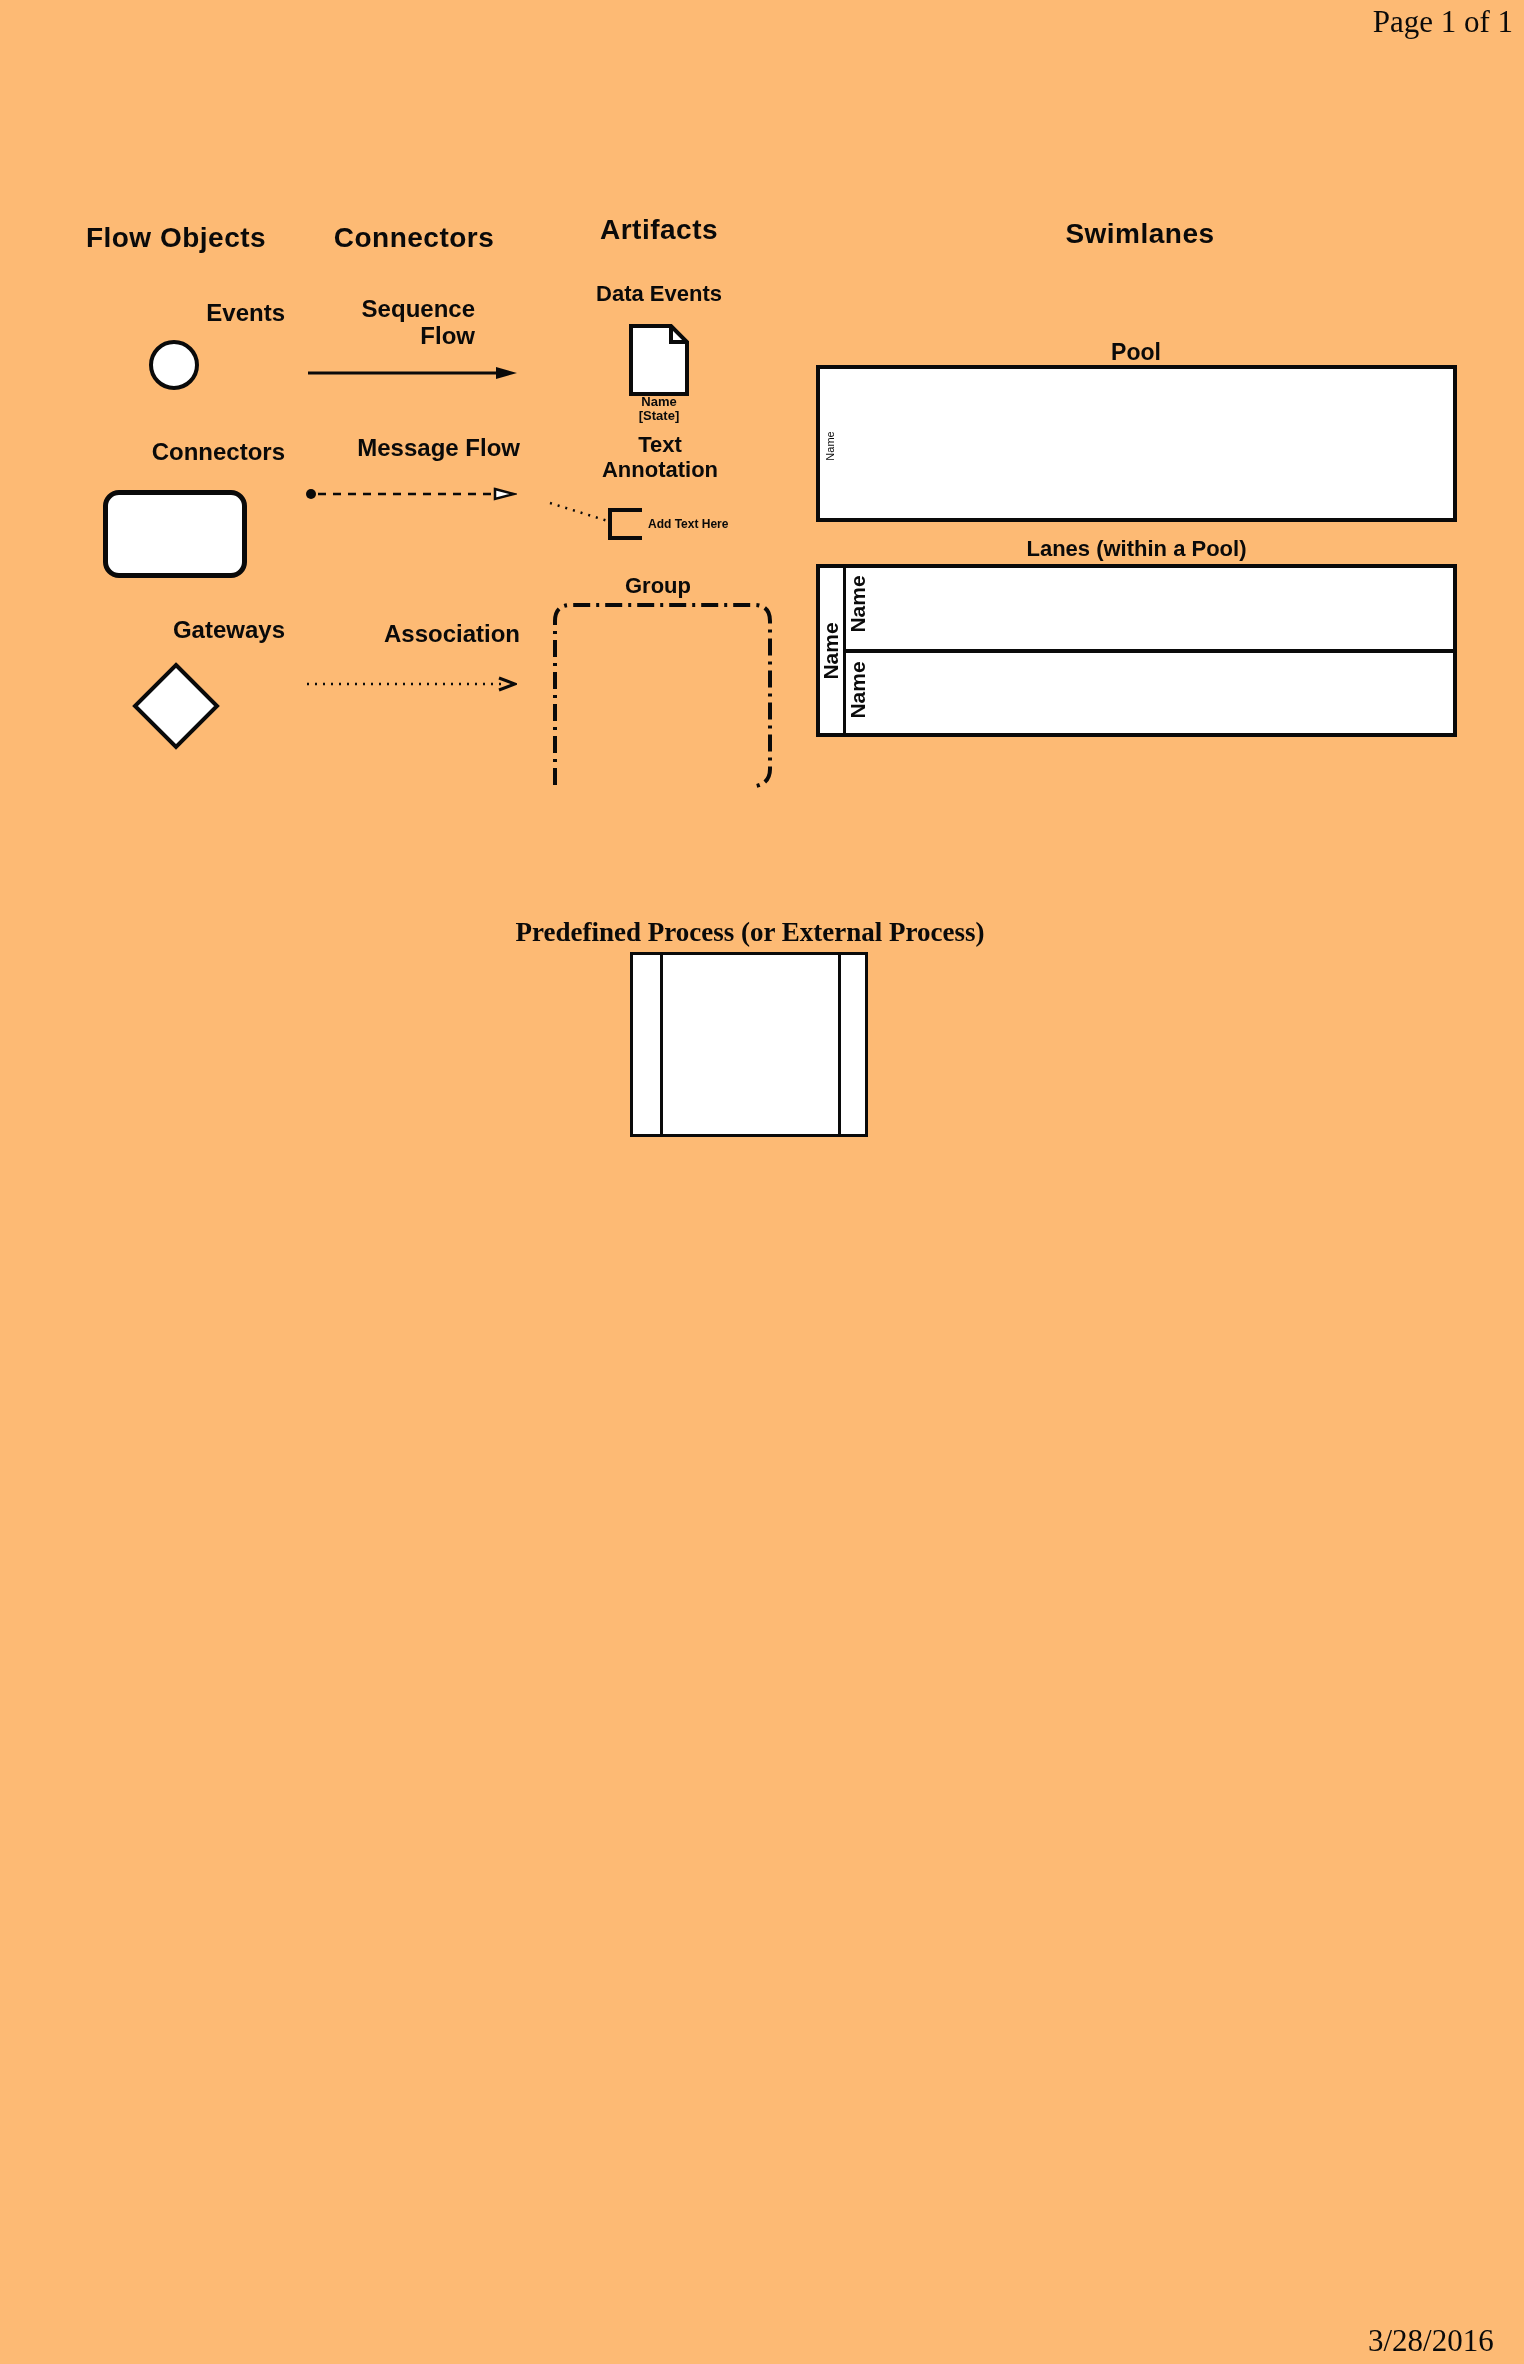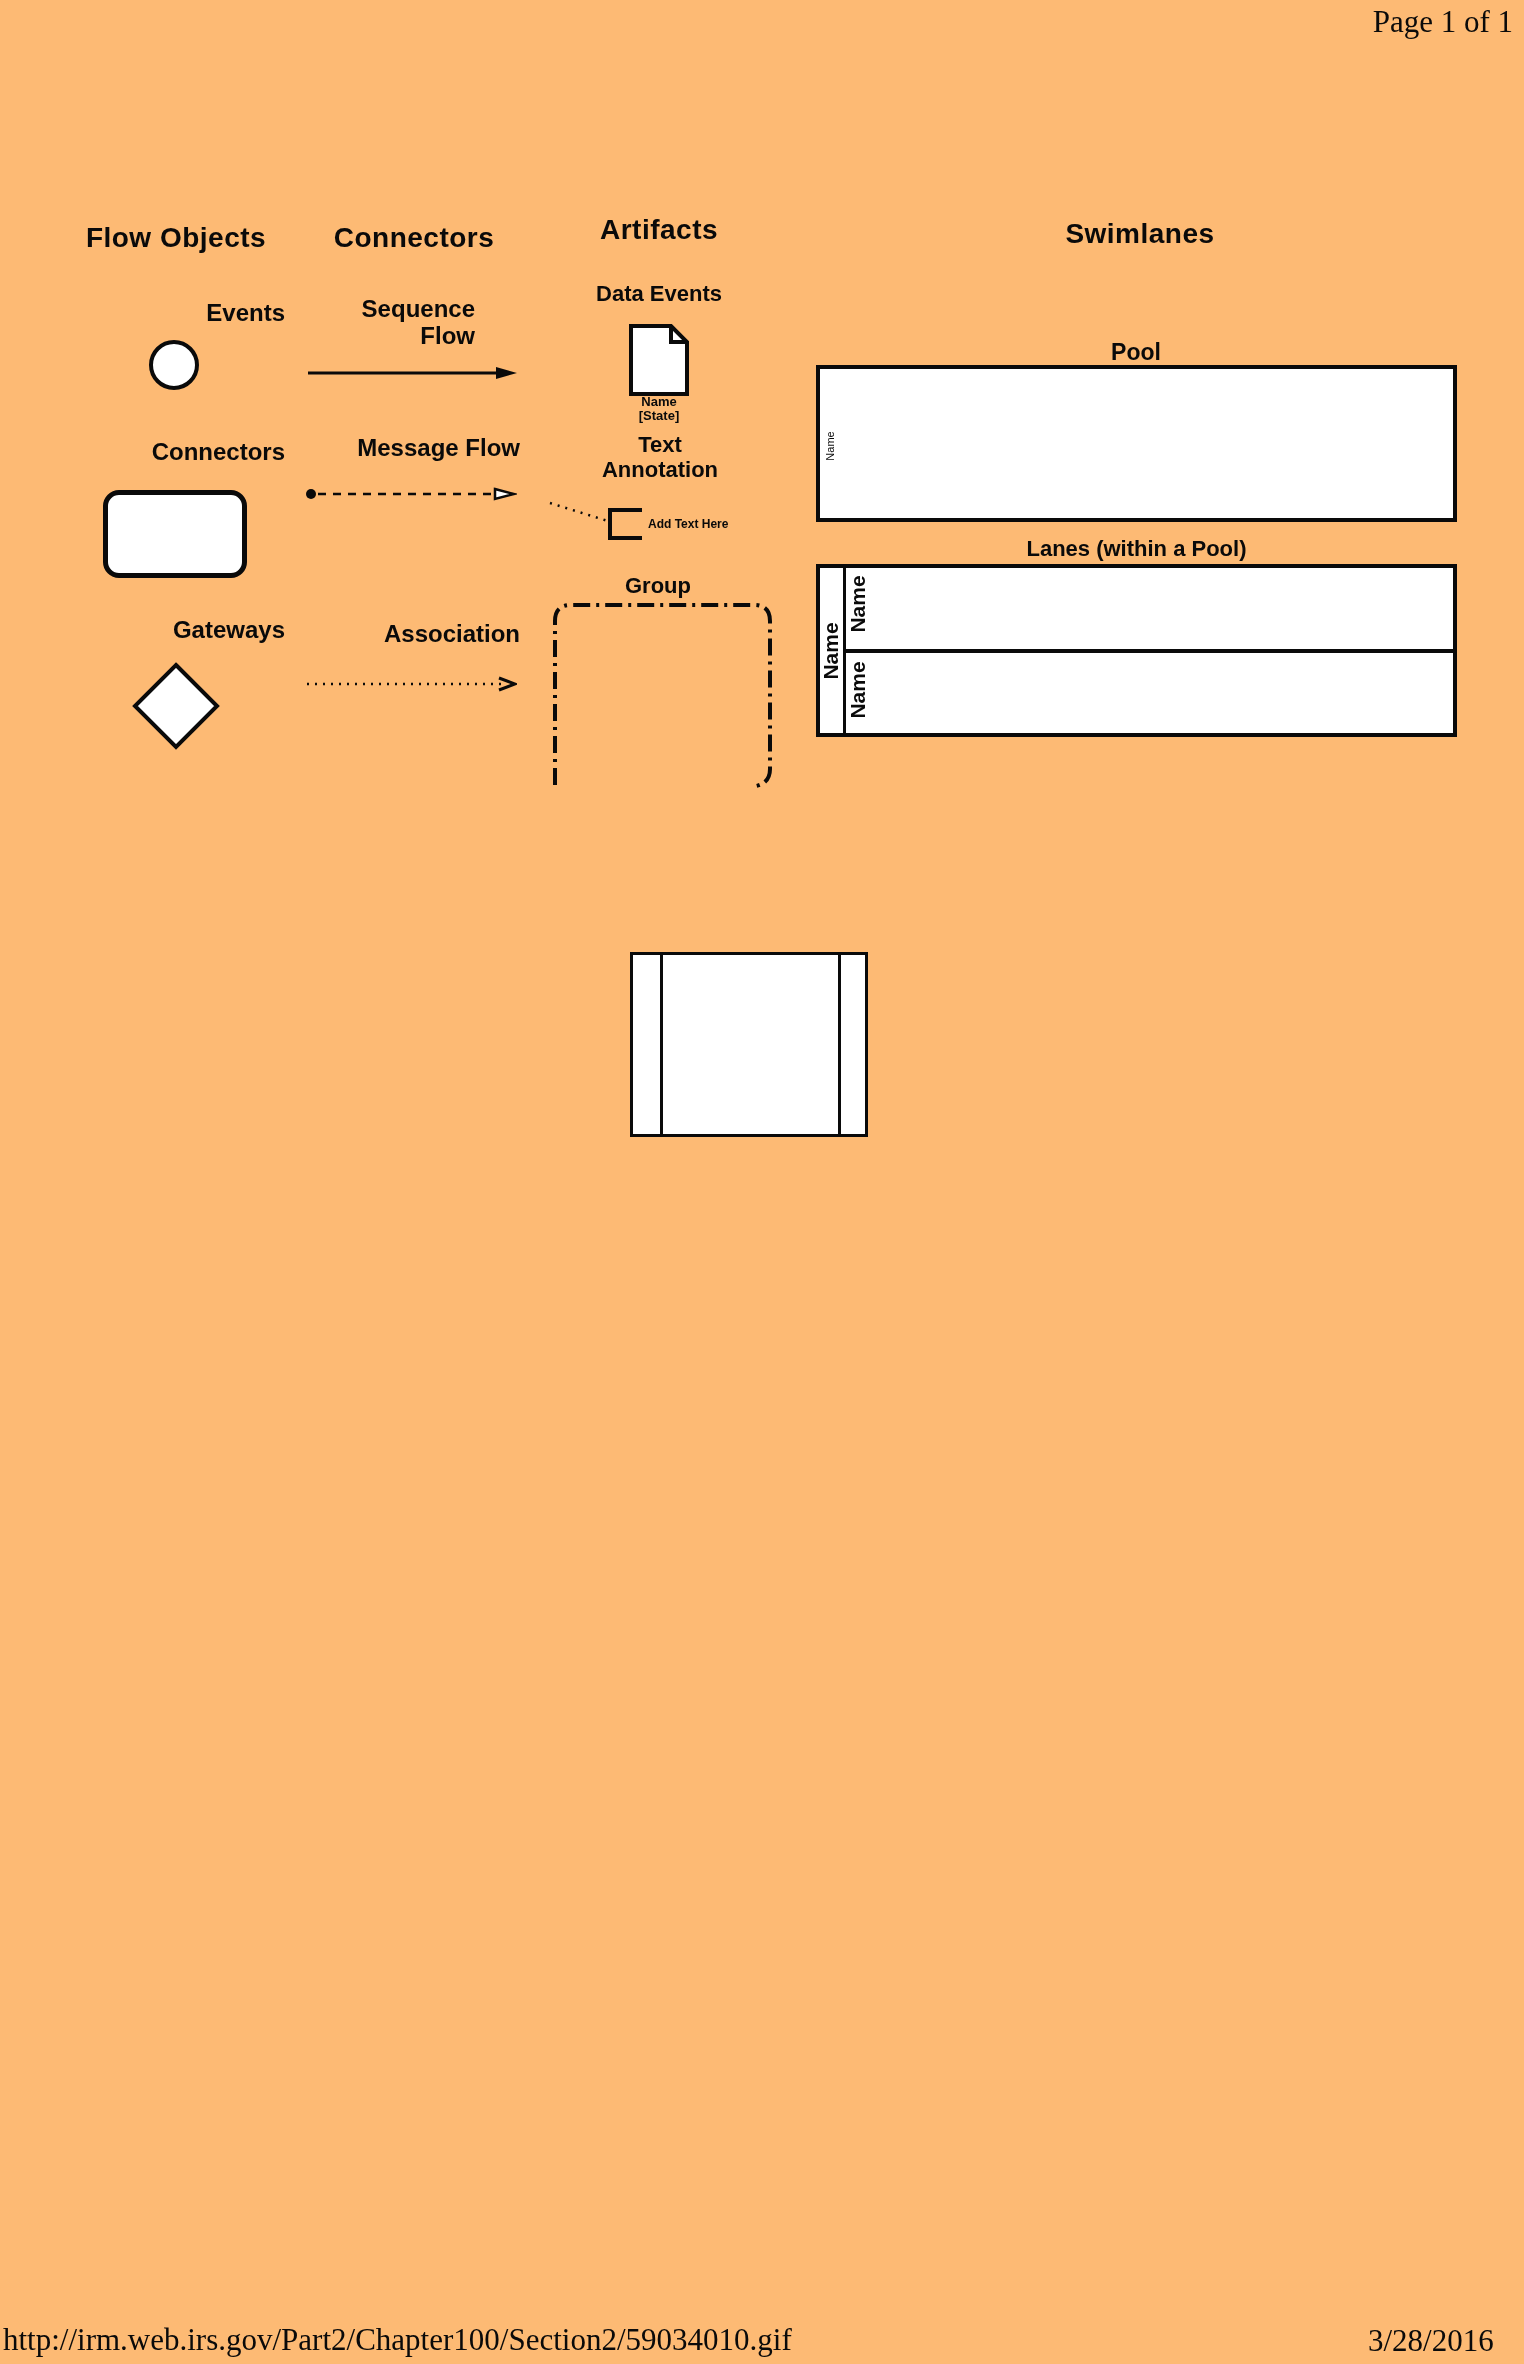--- a/index.html
+++ b/index.html
@@ -148,20 +148,20 @@
   <span class="rot" style="left:830px; top:446px; font-size:11px;">Name</span>
 
   <div class="small-label" style="left:1014px; top:536px; width:245px;">Lanes (within a Pool)</div>
   <div class="pool-rect" style="left:816px; top:564px; width:633px; height:165px;"></div>
   <div class="vline" style="left:843px; top:564px; width:3px; height:173px;"></div>
   <div class="hline" style="left:846px; top:649px; width:607px; height:4px;"></div>
   <span class="rot" style="left:831px; top:651px; font-size:21px; font-weight:bold;">Name</span>
   <span class="rot" style="left:858px; top:604px; font-size:21px; font-weight:bold;">Name</span>
   <span class="rot" style="left:858px; top:690px; font-size:21px; font-weight:bold;">Name</span>
 
+  <div class="abs serif" style="left:450px; top:917px; width:600px; text-align:center; font-weight:bold; font-size:27px;">Predefined Process (or External Process)</div>
   <div class="pool-rect" style="left:630px; top:952px; width:232px; height:179px; border-width:3px;"></div>
   <div class="vline" style="left:660px; top:955px; width:3px; height:179px;"></div>
   <div class="vline" style="left:838px; top:955px; width:3px; height:179px;"></div>
 
-  <div class="footer-text serif" style="left:3px; top:2322px;">http://irm.web.irs.gov/Part2/Chapter100/Section2/59034010.gif</div>
   <div class="footer-text serif" style="left:1368px; top:2323px;">3/28/2016</div>
 
 </div>
 
 </body></html>

